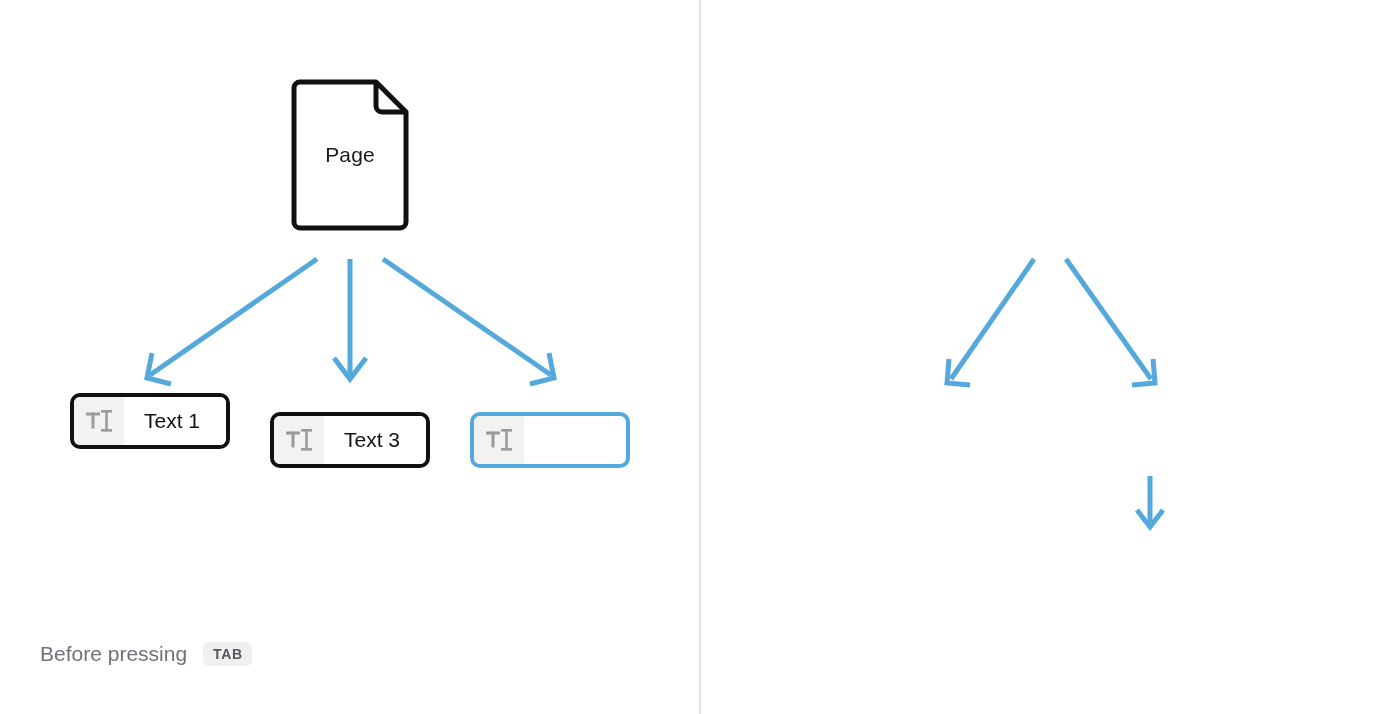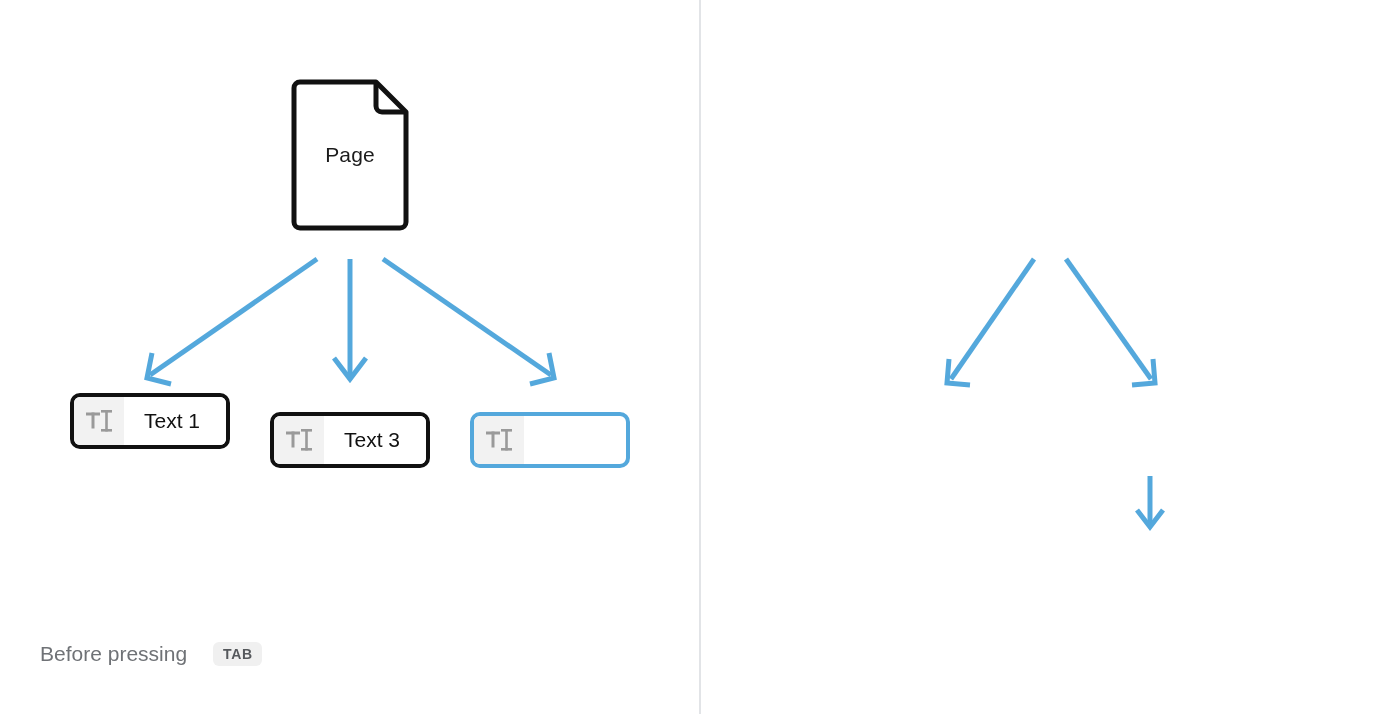--- a/index.html
+++ b/index.html
@@ -94,21 +94,21 @@
     left: 0; top: 0;
     width: 700px; height: 714px;
     pointer-events: none;
   }
 
   
   .caption {
     position: absolute;
     display: flex;
     align-items: flex-end;
-    gap: 26px;
+    gap: 16px;
     font-size: 21px;
     color: #6f7276;
     white-space: nowrap;
   }
   .key-badge {
     background: #f0f0f0;
     color: #55585c;
     border-radius: 6px;
     padding: 5px 9px 5px 10px;
     font-size: 14px;

